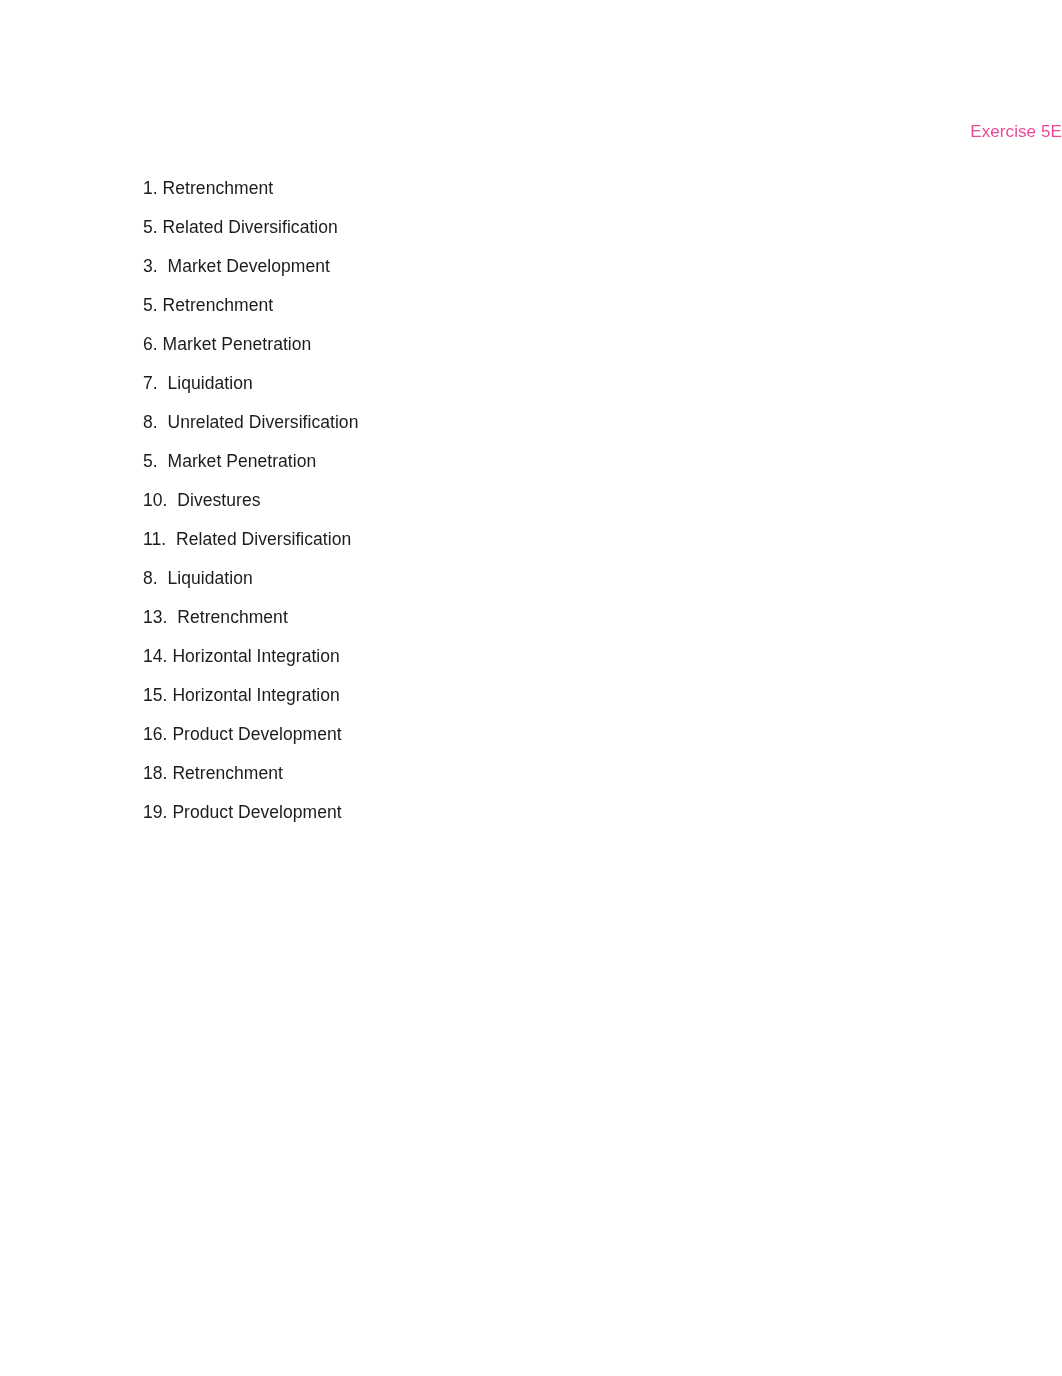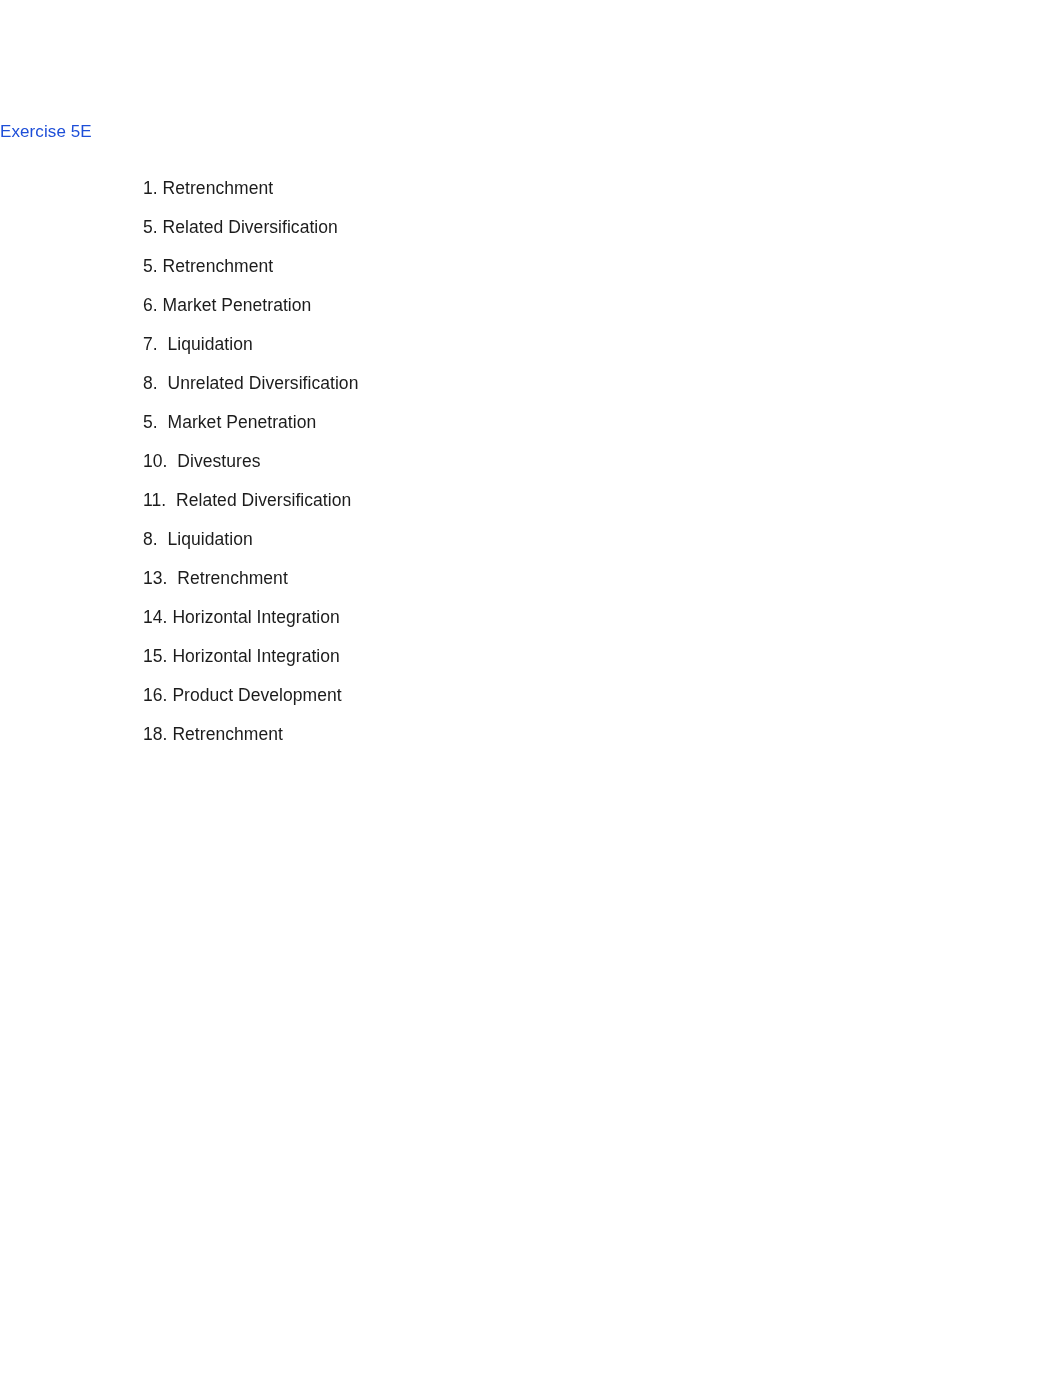--- a/index.html
+++ b/index.html
@@ -20,25 +20,25 @@
     overflow: hidden;
     -webkit-font-smoothing: antialiased;
   }
 
   
   .doc-title {
     position: absolute;
     top: 121px;
     left: 0;
     width: 1062px;
-    text-align: left;
+    text-align: right;
     font-size: 17px;
     line-height: 22px;
     letter-spacing: 0.1px;
-    color: #1d4ed8;
+    color: #ec4899;
     white-space: pre;
   }
 
   
   .answer-list {
     position: absolute;
     top: 161px;
     left: 127px;
     width: 820px;
     margin: 16px;
@@ -59,28 +59,30 @@
 </head>
 <body>
 
 <div class="page">
 
   <div class="doc-title">Exercise 5E</div>
 
   <ol class="answer-list">
     <li class="answer-item">1. Retrenchment</li>
     <li class="answer-item">5. Related Diversification</li>
+    <li class="answer-item">3.  Market Development</li>
     <li class="answer-item">5. Retrenchment</li>
     <li class="answer-item">6. Market Penetration</li>
     <li class="answer-item">7.  Liquidation</li>
     <li class="answer-item">8.  Unrelated Diversification</li>
     <li class="answer-item">5.  Market Penetration</li>
     <li class="answer-item">10.  Divestures</li>
     <li class="answer-item">11.  Related Diversification</li>
     <li class="answer-item">8.  Liquidation</li>
     <li class="answer-item">13.  Retrenchment</li>
     <li class="answer-item">14. Horizontal Integration</li>
     <li class="answer-item">15. Horizontal Integration</li>
     <li class="answer-item">16. Product Development</li>
     <li class="answer-item">18. Retrenchment</li>
+    <li class="answer-item">19. Product Development</li>
   </ol>
 
 </div>
 
 </body></html>

